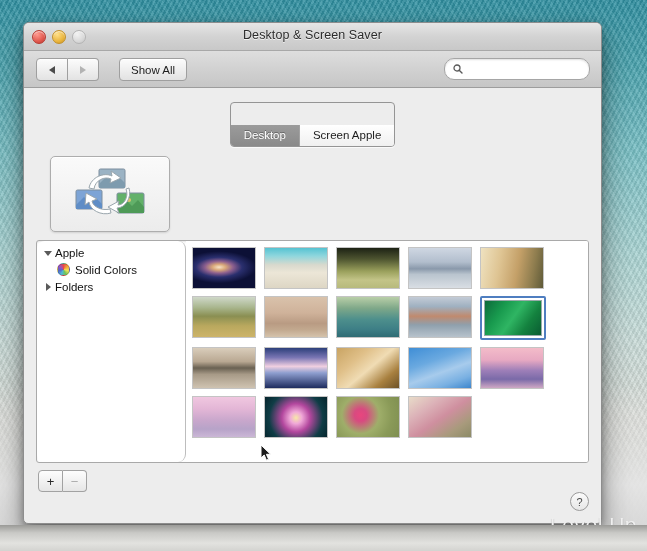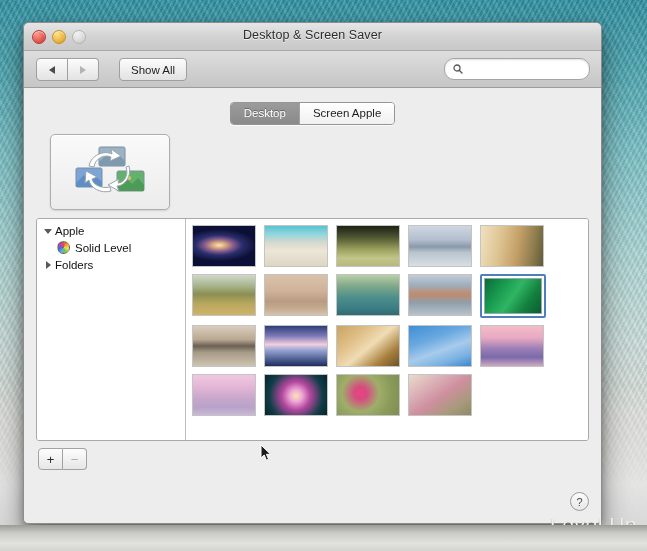--- a/index.html
+++ b/index.html
@@ -87,38 +87,38 @@
     border:none;outline:none;background:transparent;width:100%;
     font-family:"Liberation Sans",sans-serif;font-size:11px;color:#222;margin-left:4px;
   }
 
   
   .wbody{padding:10px 12px 0 12px;height:437px;box-sizing:border-box;}
 
   .tabrow{display:flex;justify-content:center;margin:4px 0 9px 0;}
   .segmented{display:flex;border-radius:4px;overflow:hidden;border:1px solid #959595;
     box-shadow:0 1px 0 rgba(255,255,255,.7);}
-  .seg{font-size:11.5px;padding:3px 13px 4px 13px;line-height:14px;}
+  .seg{font-size:11.5px;padding:3px 13px 4px 13px;line-height:14px;margin-top:22px;}
   .seg.on{background:linear-gradient(180deg,#9b9b9b,#8a8a8a);color:#fff;
     text-shadow:0 -1px 0 rgba(0,0,0,.35);}
   .seg.off{background:linear-gradient(180deg,#ffffff,#f0f0f0);color:#1c1c1c;border-left:1px solid #a2a2a2;}
 
   
   .preview{
     width:118px;height:74px;margin:2px 0 8px 14px;
     background:linear-gradient(180deg,#fafafa,#ececec);
     border:1px solid #adadad;border-radius:5px;
     display:flex;align-items:center;justify-content:center;
     box-shadow:0 1px 2px rgba(0,0,0,.12), inset 0 1px 0 #fff;
   }
 
   
   .panes{display:flex;border:1px solid #a9a9a9;border-radius:3px;overflow:hidden;
     background:#fff;height:221px;box-shadow:inset 0 1px 2px rgba(0,0,0,.10);}
-  .sidebar{width:148px;background:#fff;border-right:1px solid #bdbdbd;padding-top:3px;}
+  .sidebar{width:148px;background:#fff;border-right:1px solid #bdbdbd;padding-top:3px;border-radius:8px;}
   .grid{flex:1;background:#fff;padding:6px 0 0 6px;overflow:hidden;}
 
   .srow{display:flex;align-items:center;height:17px;font-size:11.5px;color:#111;padding-left:6px;}
   .srow.sel{background:linear-gradient(180deg,#4a90e8,#2b70d6);color:#fff;}
   .disc{width:10px;height:10px;margin-right:2px;position:relative;flex:0 0 auto;}
   .disc.open:after{content:"";position:absolute;left:1px;top:3px;
     border-left:4.5px solid transparent;border-right:4.5px solid transparent;border-top:5px solid #5a5a5a;}
   .disc.closed:after{content:"";position:absolute;left:3px;top:1px;
     border-top:4.5px solid transparent;border-bottom:4.5px solid transparent;border-left:5px solid #5a5a5a;}
   .ind{width:14px;flex:0 0 auto;}
@@ -248,21 +248,21 @@
 
           <div class="srow">
             <span class="disc open"></span>
             <span>Apple</span>
           </div>
 
 
           <div class="srow">
             <span class="ind"></span>
             <span class="wheel-ic"></span>
-            <span>Solid Level</span>
+            <span>Solid Colors</span>
           </div>
 
           <div class="srow">
             <span class="disc closed"></span>
             <span>Folders</span>
           </div>
         </div>
 
         <div class="grid">
 

